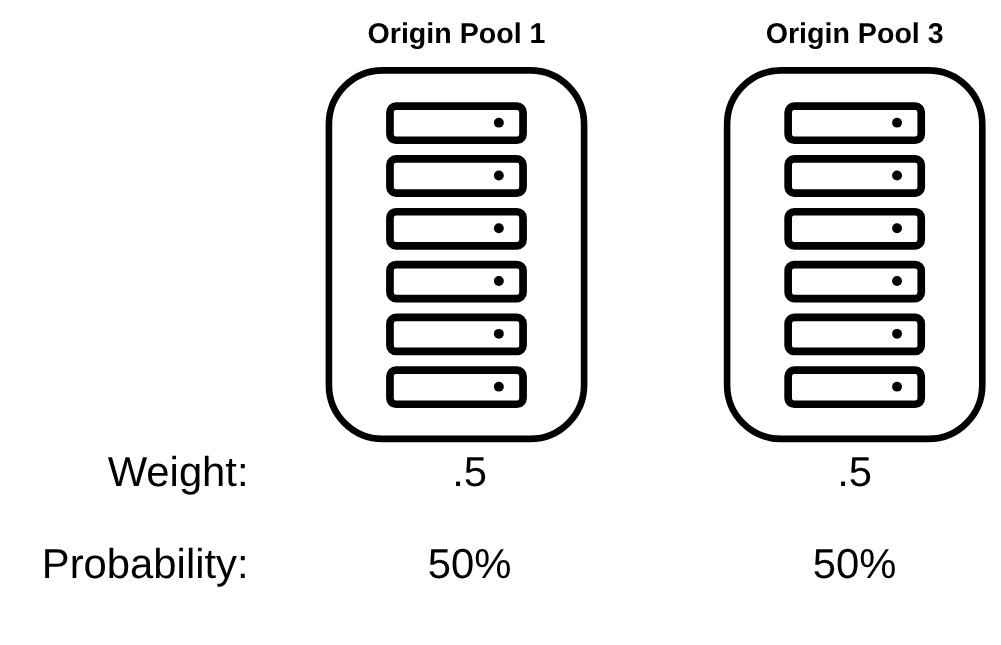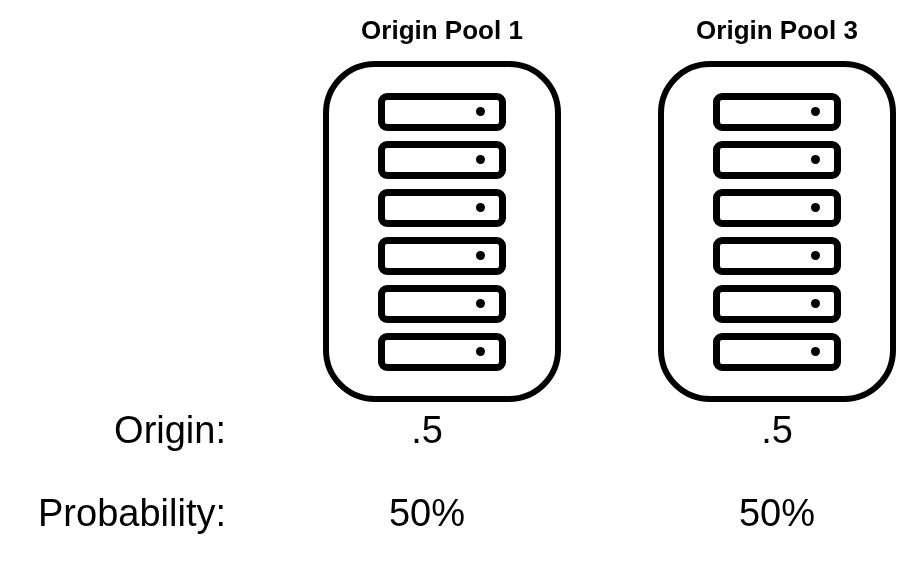--- a/index.html
+++ b/index.html
@@ -16,21 +16,21 @@
     background: #ffffff;
     overflow: hidden;
   }
 
   
   .pool-group {
     position: absolute;
     top: 14px;
     width: 238px;
   }
-  .pool-group.p1 { left: 323px; }
+  .pool-group.p1 { left: 296px; }
   .pool-group.p2 { left: 658px; }
 
   .pool-title {
     font-size: 26px;
     font-weight: bold;
     line-height: 32px;
     text-align: center;
     margin: 0 0 15px 0;
     white-space: nowrap;
   }
@@ -140,21 +140,21 @@
       </div>
         <div class="server">
         <span class="server-dot"></span>
       </div>
         <div class="server">
         <span class="server-dot"></span>
       </div>
       </div>
   </div>
 
-  <div class="row-label weight-row">Origin:</div>
+  <div class="row-label weight-row">Weight:</div>
   <div class="row-value weight-row under-p1">.5</div>
   <div class="row-value weight-row under-p2">.5</div>
 
   <div class="row-label prob-row">Probability:</div>
   <div class="row-value prob-row under-p1">50%</div>
   <div class="row-value prob-row under-p2">50%</div>
 
 </div>
 
 </body></html>

